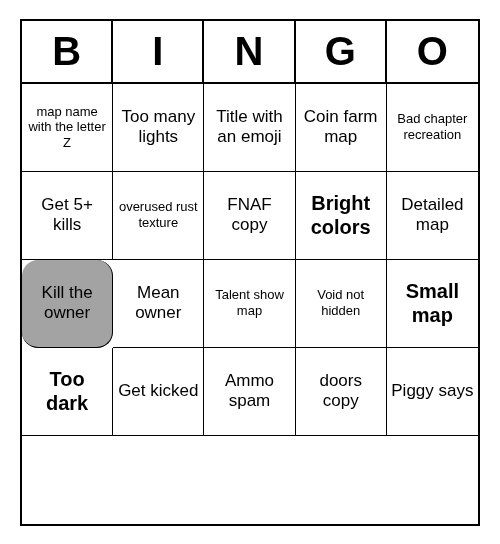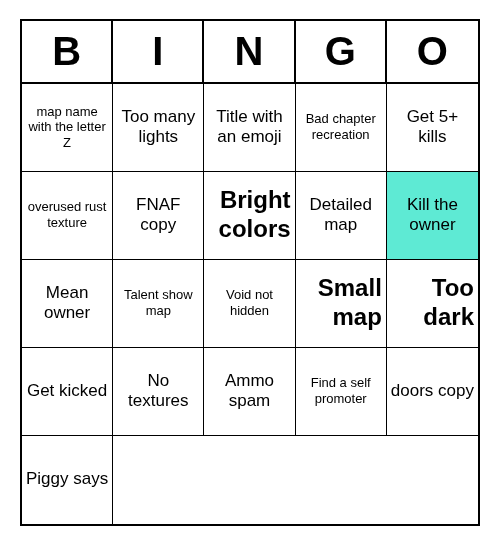--- a/index.html
+++ b/index.html
@@ -49,59 +49,58 @@
       font-size: 13px;
       line-height: 1.2;
     }
     .bingo-cell:nth-child(5n) {
       border-right: none;
     }
     .bingo-cell:nth-child(n+21) {
       border-bottom: none;
     }
     .bingo-cell.large-text {
-      font-size: 24px;
+      font-size: 20px;
       font-weight: bold;
-      text-align: right;
     }
     .bingo-cell.medium-text {
       font-size: 17px;
       font-weight: normal;
     }
     .bingo-cell.highlighted {
-      background-color: #5eead4;
+      background-color: #a3a3a3;
+      border-radius: 16px;
     }
   </style>
 </head>
 <body>
 
 <div class="bingo-card">
   <div class="bingo-header">
   <div class="bingo-header-cell">B</div>
       <div class="bingo-header-cell">I</div>
       <div class="bingo-header-cell">N</div>
       <div class="bingo-header-cell">G</div>
       <div class="bingo-header-cell">O</div>
     </div>
   <div class="bingo-grid">
   <div class="bingo-cell">map name with the letter Z</div>
       <div class="bingo-cell medium-text">Too many lights</div>
       <div class="bingo-cell medium-text">Title with an emoji</div>
+      <div class="bingo-cell medium-text">Coin farm map</div>
       <div class="bingo-cell">Bad chapter recreation</div>
       <div class="bingo-cell medium-text">Get 5+ kills</div>
       <div class="bingo-cell">overused rust texture</div>
       <div class="bingo-cell medium-text">FNAF copy</div>
       <div class="bingo-cell large-text">Bright colors</div>
       <div class="bingo-cell medium-text">Detailed map</div>
       <div class="bingo-cell medium-text highlighted">Kill the owner</div>
       <div class="bingo-cell medium-text">Mean owner</div>
       <div class="bingo-cell">Talent show map</div>
       <div class="bingo-cell">Void not hidden</div>
       <div class="bingo-cell large-text">Small map</div>
       <div class="bingo-cell large-text">Too dark</div>
       <div class="bingo-cell medium-text">Get kicked</div>
-      <div class="bingo-cell medium-text">No textures</div>
       <div class="bingo-cell medium-text">Ammo spam</div>
-      <div class="bingo-cell">Find a self promoter</div>
       <div class="bingo-cell medium-text">doors copy</div>
       <div class="bingo-cell medium-text">Piggy says</div>
     </div>
 </div>
 
 </body></html>

